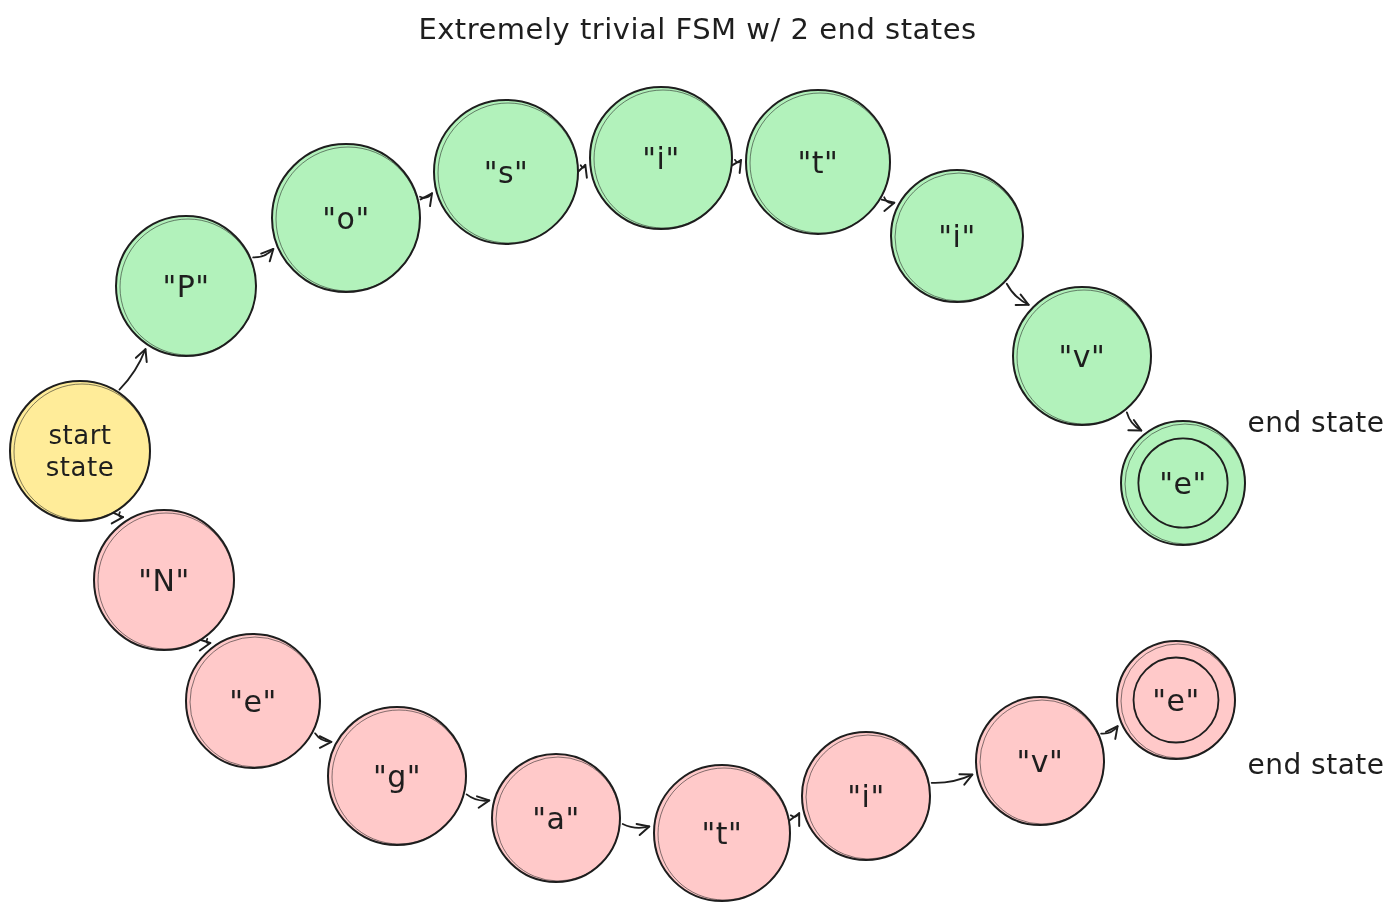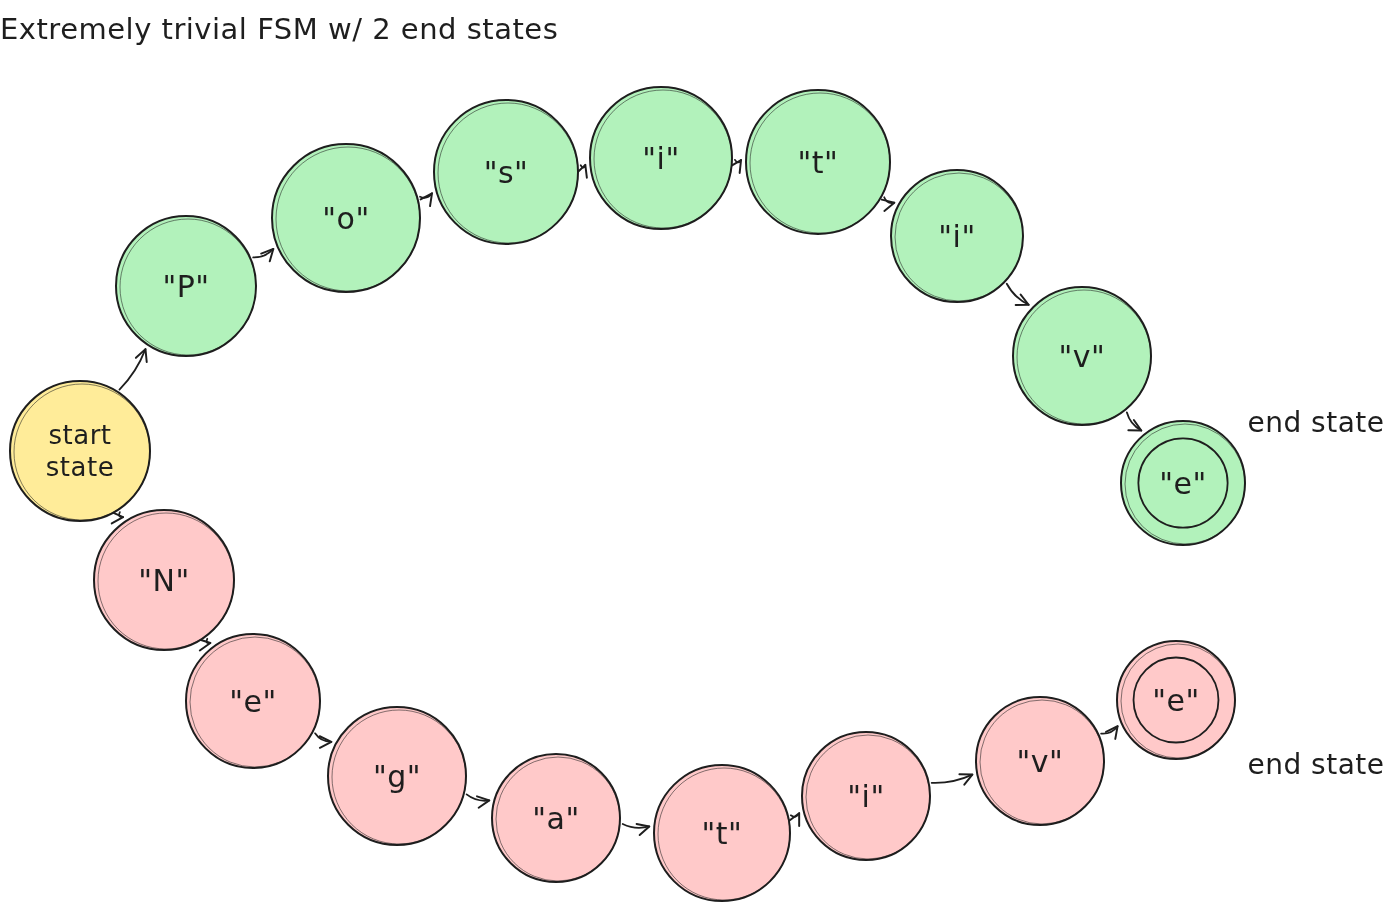--- a/index.html
+++ b/index.html
@@ -12,21 +12,21 @@
     width: 1395px;
     height: 920px;
     overflow: hidden;
     font-family: "DejaVu Sans", sans-serif;
   }
   .diagram-title {
     position: absolute;
     top: 12px;
     left: 0;
     width: 100%;
-    text-align: left;
+    text-align: center;
     font-size: 29px;
     letter-spacing: 0.5px;
     color: #1e1e1e;
     user-select: none;
   }
   svg {
     position: absolute;
     top: 0;
     left: 0;
   }

